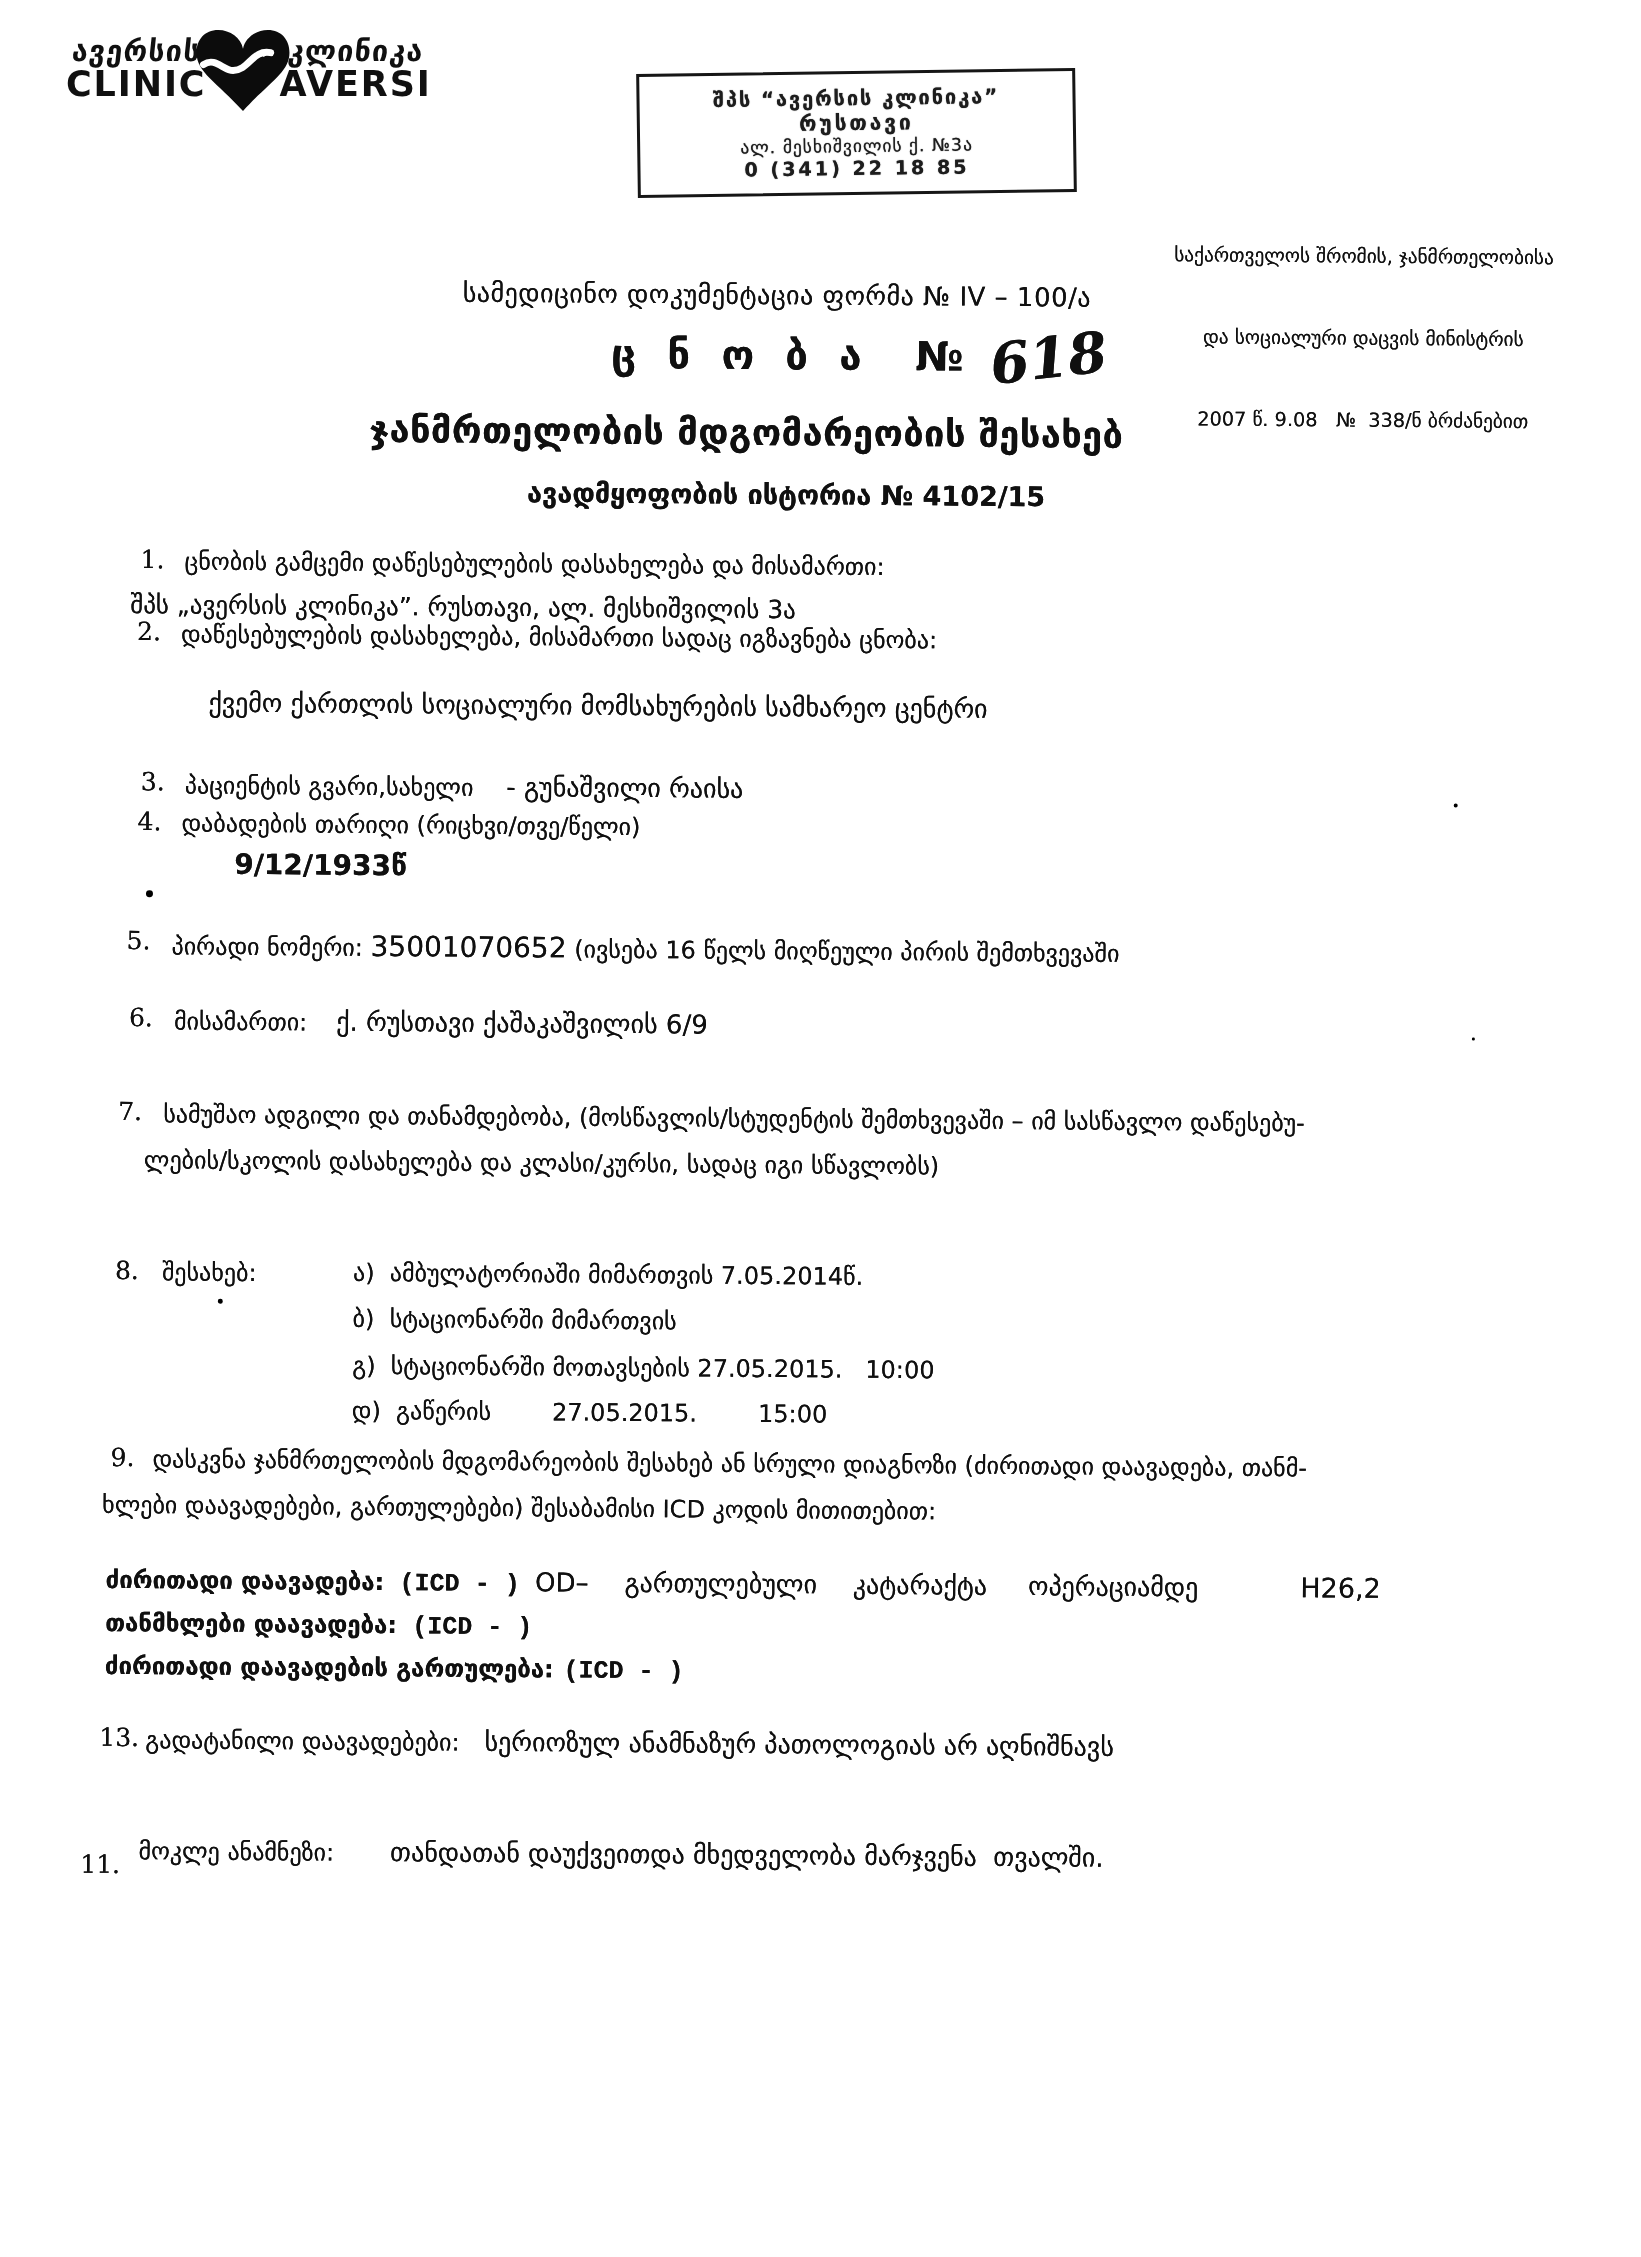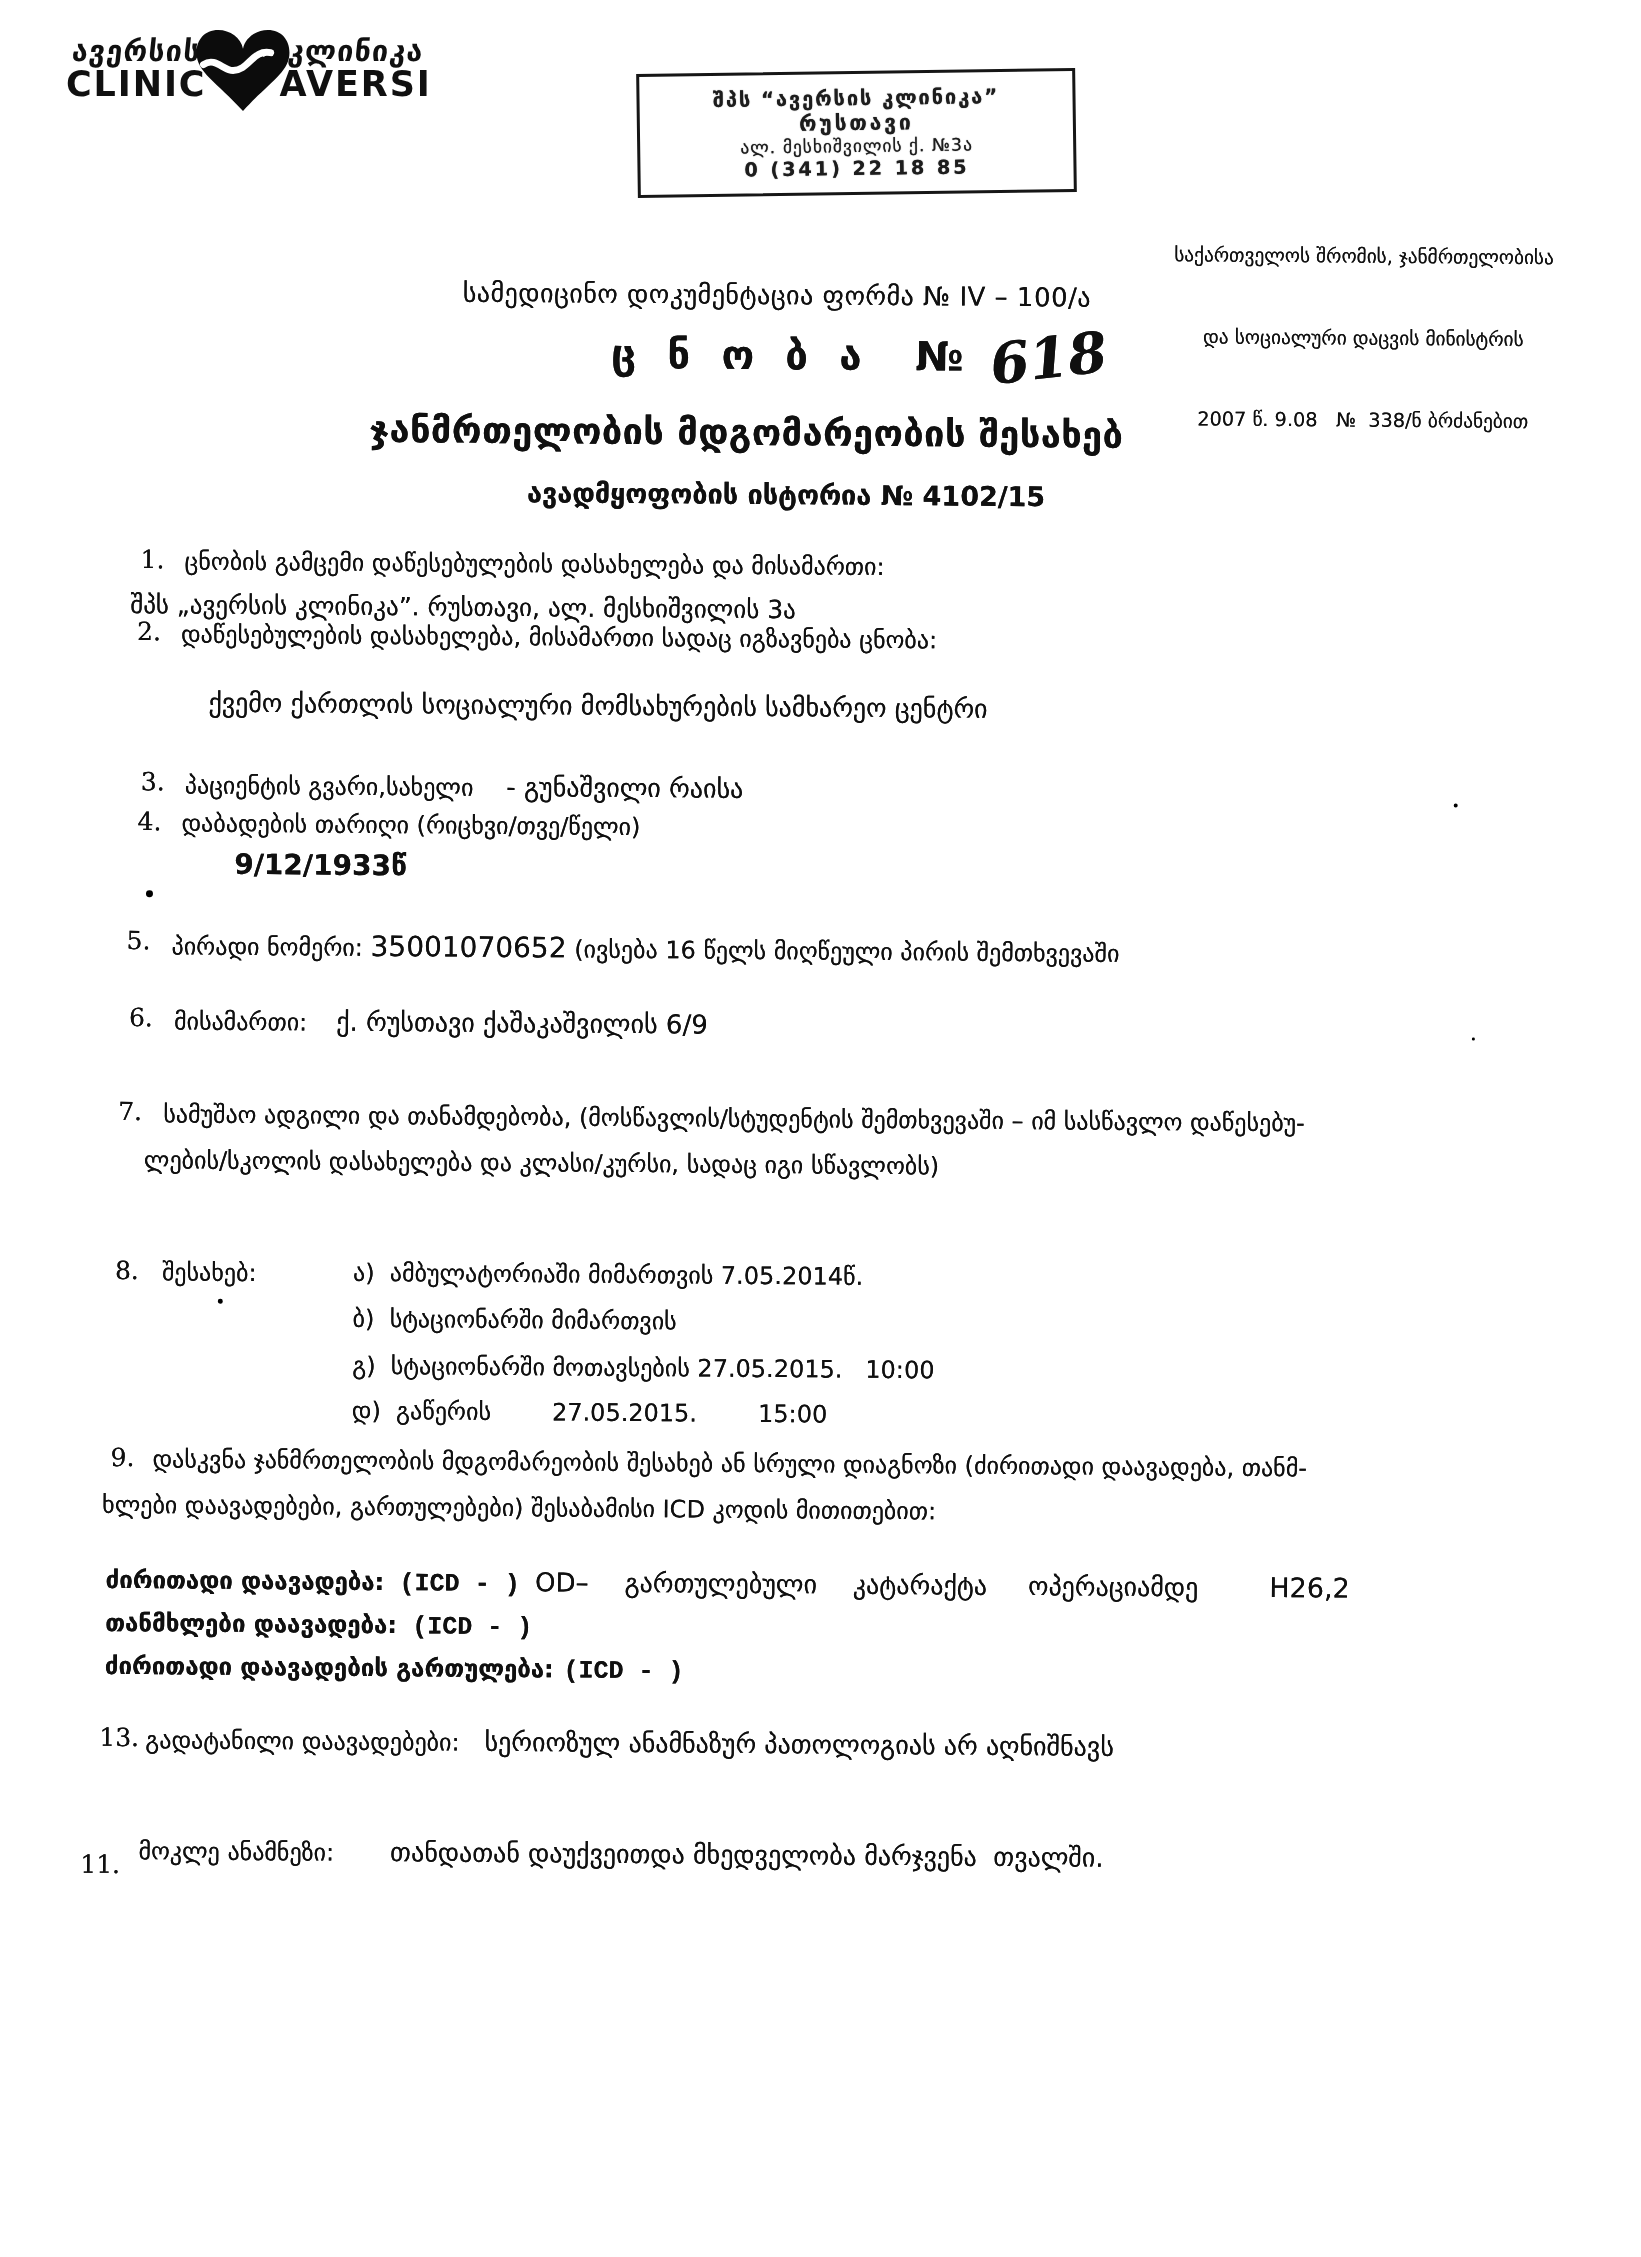--- a/index.html
+++ b/index.html
@@ -126,21 +126,21 @@
   <div class="line body-txt" style="left:363px;top:1256px;">ა)  ამბულატორიაში მიმართვის 7.05.2014წ.</div>
   <div class="line body-txt" style="left:363px;top:1302px;">ბ)  სტაციონარში მიმართვის</div>
   <div class="line body-txt" style="left:363px;top:1349px;">გ)  სტაციონარში მოთავსების 27.05.2015.   10:00</div>
   <div class="line body-txt" style="left:363px;top:1394px;">დ)  გაწერის        27.05.2015.        15:00</div>
   <div class="dot" style="left:228px;top:1297px;width:4.8px;height:4.8px;"></div>
 
   <div class="line item-num" style="left:122px;top:1442px;">9.</div>
   <div class="line small-txt" style="left:164px;top:1444px;">დასკვნა ჯანმრთელობის მდგომარეობის შესახებ ან სრული დიაგნოზი (ძირითადი დაავადება, თანმ-</div>
   <div class="line small-txt" style="left:114px;top:1490px;">ხლები დაავადებები, გართულებები) შესაბამისი ICD კოდის მითითებით:</div>
 
-  <div class="line" style="left:118px;top:1562px;"><span class="body-txt bold">ძირითადი დაავადება:</span><span class="serif bold" style="font-size:25px;margin:0 15.4px;">(ICD - )</span><span class="typed" style="word-spacing:9.7px;">OD–  გართულებული  კატარაქტა</span><span class="typed" style="margin-left:41px;">ოპერაციამდე</span><span style="font-size:27px;margin-left:71px;">H26,2</span></div>
+  <div class="line" style="left:118px;top:1562px;"><span class="body-txt bold">ძირითადი დაავადება:</span><span class="serif bold" style="font-size:25px;margin:0 15.4px;">(ICD - )</span><span class="typed" style="word-spacing:9.7px;">OD–  გართულებული  კატარაქტა</span><span class="typed" style="margin-left:41px;">ოპერაციამდე</span><span style="font-size:27px;margin-left:102px;">H26,2</span></div>
   <div class="line" style="left:118px;top:1608px;"><span class="body-txt bold">თანმხლები დაავადება:</span><span class="serif bold" style="font-size:25px;margin-left:15.4px;">(ICD - )</span></div>
   <div class="line" style="left:118px;top:1651px;"><span class="body-txt bold">ძირითადი დაავადების გართულება:</span><span class="serif bold" style="font-size:25px;margin-left:9.7px;">(ICD - )</span></div>
 
   <div class="line item-num" style="left:113px;top:1722px;">13.</div>
   <div class="line" style="left:159px;top:1723px;"><span class="body-txt">გადატანილი დაავადებები:</span><span class="typed" style="margin-left:25px;">სერიოზულ ანამნაზურ პათოლოგიას არ აღნიშნავს</span></div>
 
   <div class="line item-num" style="left:95px;top:1833px;margin-top:16px;">11.</div>
   <div class="line" style="left:153px;top:1834px;"><span class="body-txt">მოკლე ანამნეზი:</span><span class="typed" style="margin-left:56px;">თანდათან დაუქვეითდა მხედველობა მარჯვენა  თვალში.</span></div>
 
   <div class="dot" style="left:1460px;top:792px;width:3.9px;height:3.9px;"></div>

